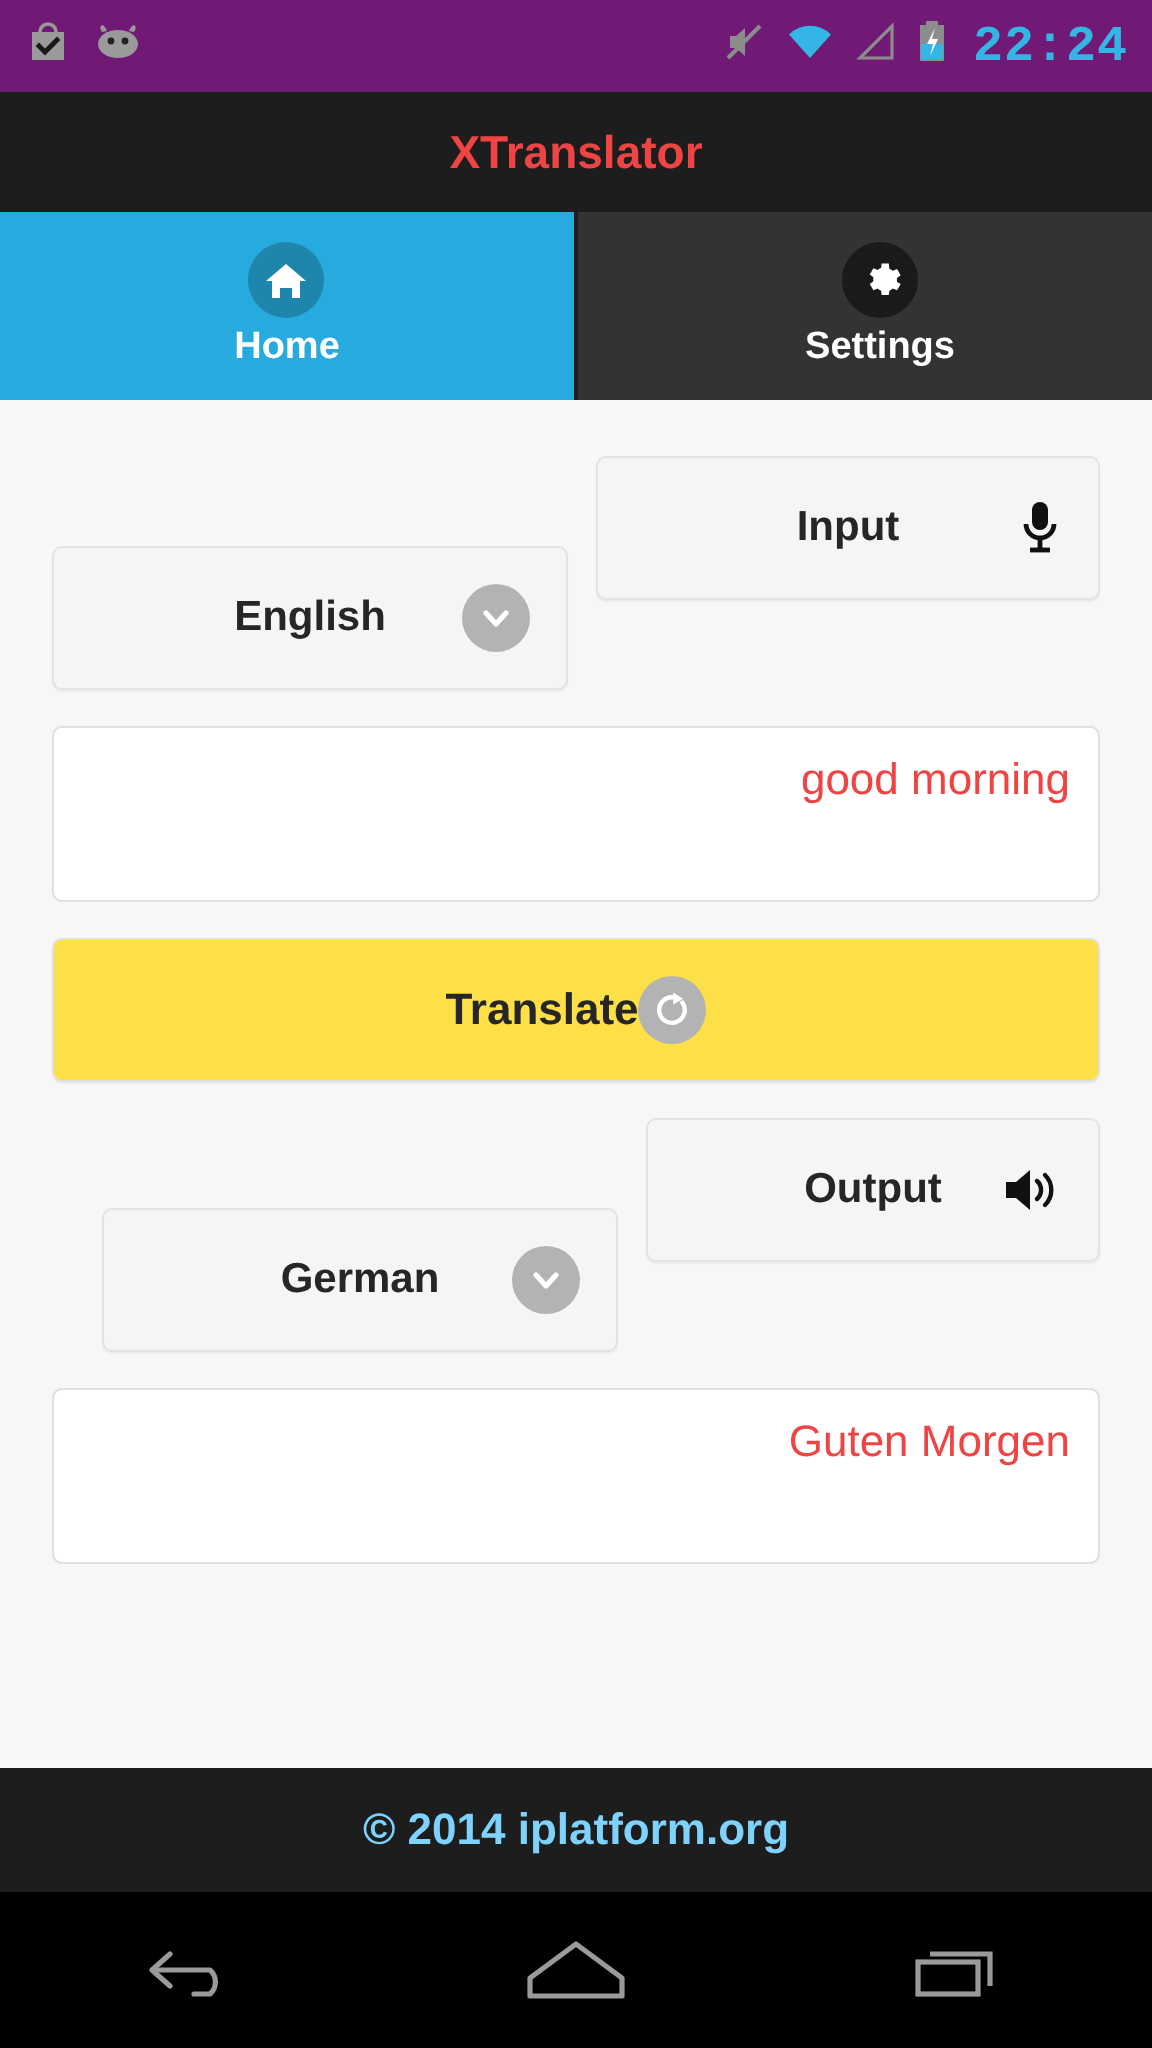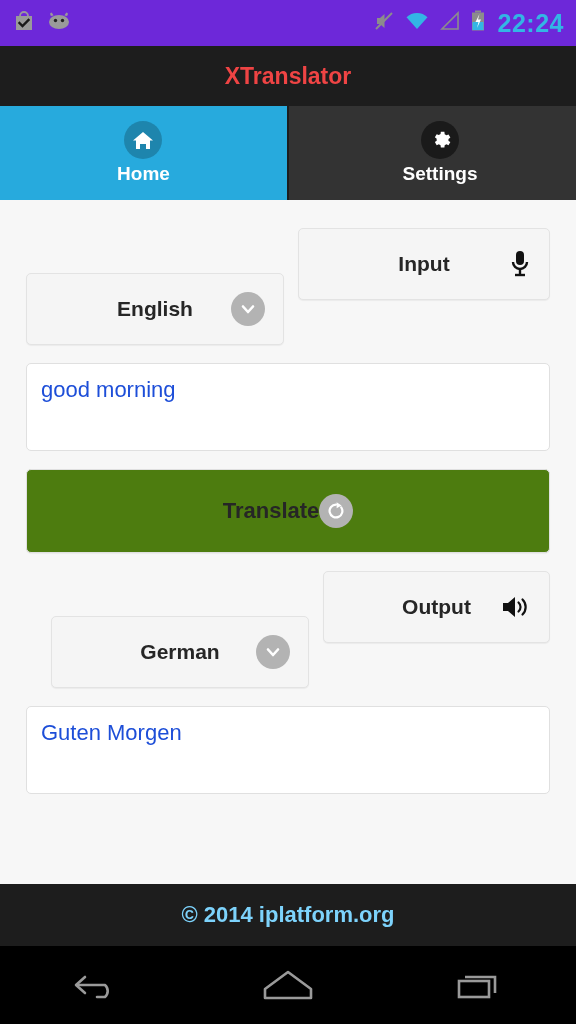--- a/index.html
+++ b/index.html
@@ -6,22 +6,22 @@
   html, body {
     width: 576px; height: 1024px;
     background: #000;
     font-family: "Liberation Sans", sans-serif;
     overflow: hidden;
   }
   .phone { width: 576px; height: 1024px; position: relative; display: flex; flex-direction: column; }
 
   
   .statusbar {
-    height: 46px; background: #6d28d9; flex: 0 0 46px;
-    display: flex; align-items: center; padding: 0 12px;
+    height: 46px; background: #701a75; flex: 0 0 46px;
+    display: flex; align-items: center; padding: 0 12px; font-family: Liberation Mono, monospace;
   }
   .sb-left { display: flex; align-items: center; gap: 10px; }
   .sb-right { margin-left: auto; display: flex; align-items: center; gap: 9px; }
   .sb-time { color: #33b5e5; font-size: 25px; font-weight: bold; letter-spacing: 0.5px; margin-left: 3px; }
   .sb-ico { display: block; }
 
   
   .titlebar {
     height: 60px; flex: 0 0 60px; background: #1d1d1d;
     display: flex; align-items: center; justify-content: center;
@@ -66,27 +66,28 @@
 
   .circle-gray {
     width: 34px; height: 34px; border-radius: 50%; background: #b3b3b3;
     display: flex; align-items: center; justify-content: center;
   }
 
   .textbox {
     margin-top: 18px; background: #ffffff;
     border: 1px solid #e0e0e0; border-radius: 5px;
     height: 88px; padding: 12px 14px;
-    font-size: 22px; color: #1d4ed8; line-height: 1.25;
+    font-size: 22px; color: #ef4444; line-height: 1.25;
     overflow: hidden;
+    text-align: right;
   }
 
   .btn-translate {
-    margin-top: 18px; width: 100%; height: 84px;
-    background: #4d7c0f; border: 1px solid #e0e0e0; border-radius: 5px;
+    margin-top: 18px; width: 100%; height: 72px;
+    background: #fde047; border: 1px solid #e0e0e0; border-radius: 5px;
     box-shadow: 0 1px 1px rgba(0,0,0,0.05);
     display: flex; align-items: center; justify-content: center; position: relative;
   }
   .btn-translate .btn-label { font-size: 22px; font-weight: bold; color: #262626; }
 
   .row-langs-2 { margin-top: 18px; padding-left: 25px; }
 
   .spacer { flex: 1 1 auto; }
 
   

